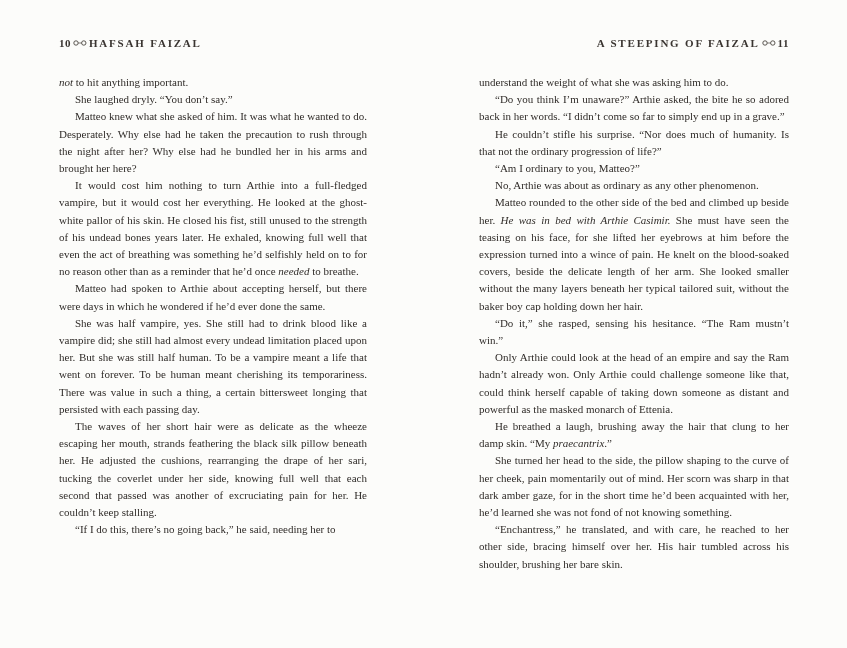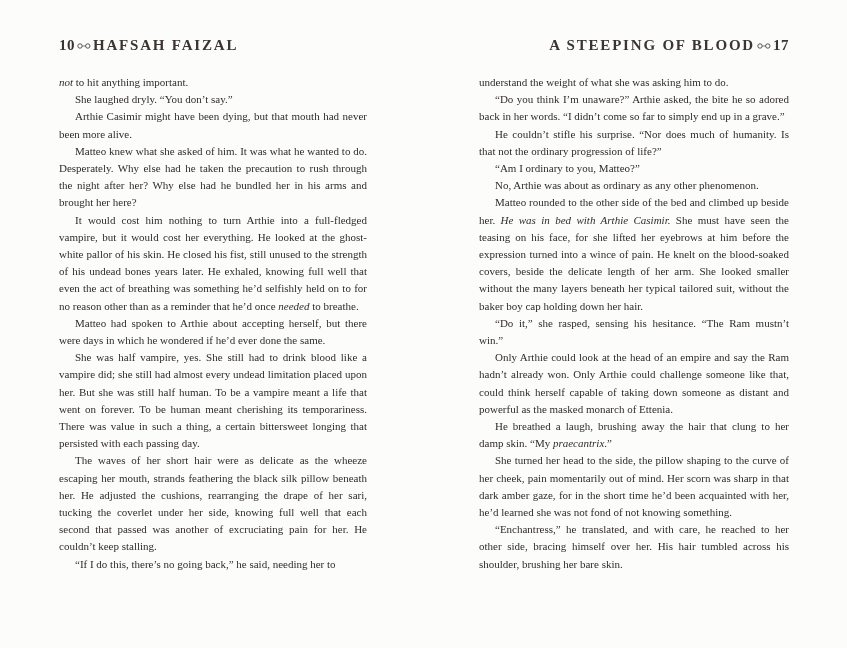--- a/index.html
+++ b/index.html
@@ -13,21 +13,21 @@
     background: #fcfcfa;
   }
   .page { position: absolute; top: 0; height: 648px; }
   .page-left  { left: 59px;  width: 308px; }
   .page-right { left: 479px; width: 310px; }
 
   .running-head {
     position: absolute; top: 37px; left: 0; right: 0;
     display: flex; align-items: center; 
     font-family: "Liberation Serif", serif;
-    font-size: 15px; font-weight: 700;
+    font-size: 11px; font-weight: 700;
     letter-spacing: 1.8px; color: #3a3531;
     white-space: nowrap;
   }
   .running-head.align-right { justify-content: flex-end; }
   .folio { letter-spacing: 0.5px; }
   .ornament { display: inline-flex; align-items: center; }
 
   .body-text {
     position: absolute; top: 74px; left: 0; right: 0;
     font-size: 11px; line-height: 17.2px;
@@ -53,41 +53,40 @@
           <circle cx="5" cy="4" r="2.2" fill="none" stroke="#4a453f" stroke-width="0.9"></circle>
           <circle cx="12.8" cy="4" r="2.2" fill="none" stroke="#4a453f" stroke-width="0.9"></circle>
           <path d="M7.2 4 L10.6 4" stroke="#4a453f" stroke-width="0.7"></path>
         </svg>
       </span>
       <span class="head-text">HAFSAH FAIZAL</span>
     </header>
     <div class="body-text">
         <p class="para"><em>not</em> to hit anything important.</p>
         <p class="para indent">She laughed dryly. “You don’t say.”</p>
-        <p class="para indent">Arthie Casimir might have been dying, but that mouth had never been more alive.</p>
         <p class="para indent">Matteo knew what she asked of him. It was what he wanted to do. Desperately. Why else had he taken the precaution to rush through the night after her? Why else had he bundled her in his arms and brought her here?</p>
         <p class="para indent">It would cost him nothing to turn Arthie into a full-fledged vampire, but it would cost her everything. He looked at the ghost-white pallor of his skin. He closed his fist, still unused to the strength of his undead bones years later. He exhaled, knowing full well that even the act of breathing was something he’d selfishly held on to for no reason other than as a reminder that he’d once <em>needed</em> to breathe.</p>
         <p class="para indent">Matteo had spoken to Arthie about accepting herself, but there were days in which he wondered if he’d ever done the same.</p>
         <p class="para indent">She was half vampire, yes. She still had to drink blood like a vampire did; she still had almost every undead limitation placed upon her. But she was still half human. To be a vampire meant a life that went on forever. To be human meant cherishing its temporariness. There was value in such a thing, a certain bittersweet longing that persisted with each passing day.</p>
         <p class="para indent">The waves of her short hair were as delicate as the wheeze escaping her mouth, strands feathering the black silk pillow beneath her. He adjusted the cushions, rearranging the drape of her sari, tucking the coverlet under her side, knowing full well that each second that passed was another of excruciating pain for her. He couldn’t keep stalling.</p>
         <p class="para indent">“If I do this, there’s no going back,” he said, needing her to</p>
       </div>
   </section>
 
   <section class="page page-right">
     <header class="running-head align-right">
-      <span class="head-text">A STEEPING OF BLOOD</span>
+      <span class="head-text">A STEEPING OF FAIZAL</span>
       <span class="ornament">
         <svg width="18" height="8" viewBox="0 0 18 8" aria-hidden="true">
           <circle cx="5" cy="4" r="2.2" fill="none" stroke="#4a453f" stroke-width="0.9"></circle>
           <circle cx="12.8" cy="4" r="2.2" fill="none" stroke="#4a453f" stroke-width="0.9"></circle>
           <path d="M7.2 4 L10.6 4" stroke="#4a453f" stroke-width="0.7"></path>
         </svg>
       </span>
-      <span class="folio">17</span>
+      <span class="folio">11</span>
     </header>
     <div class="body-text">
         <p class="para">understand the weight of what she was asking him to do.</p>
         <p class="para indent">“Do you think I’m unaware?” Arthie asked, the bite he so adored back in her words. “I didn’t come so far to simply end up in a grave.”</p>
         <p class="para indent">He couldn’t stifle his surprise. “Nor does much of humanity. Is that not the ordinary progression of life?”</p>
         <p class="para indent">“Am I ordinary to you, Matteo?”</p>
         <p class="para indent">No, Arthie was about as ordinary as any other phenomenon.</p>
         <p class="para indent">Matteo rounded to the other side of the bed and climbed up beside her. <em>He was in bed with Arthie Casimir.</em> She must have seen the teasing on his face, for she lifted her eyebrows at him before the expression turned into a wince of pain. He knelt on the blood-soaked covers, beside the delicate length of her arm. She looked smaller without the many layers beneath her typical tailored suit, without the baker boy cap holding down her hair.</p>
         <p class="para indent">“Do it,” she rasped, sensing his hesitance. “The Ram mustn’t win.”</p>
         <p class="para indent">Only Arthie could look at the head of an empire and say the Ram hadn’t already won. Only Arthie could challenge someone like that, could think herself capable of taking down someone as distant and powerful as the masked monarch of Ettenia.</p>

